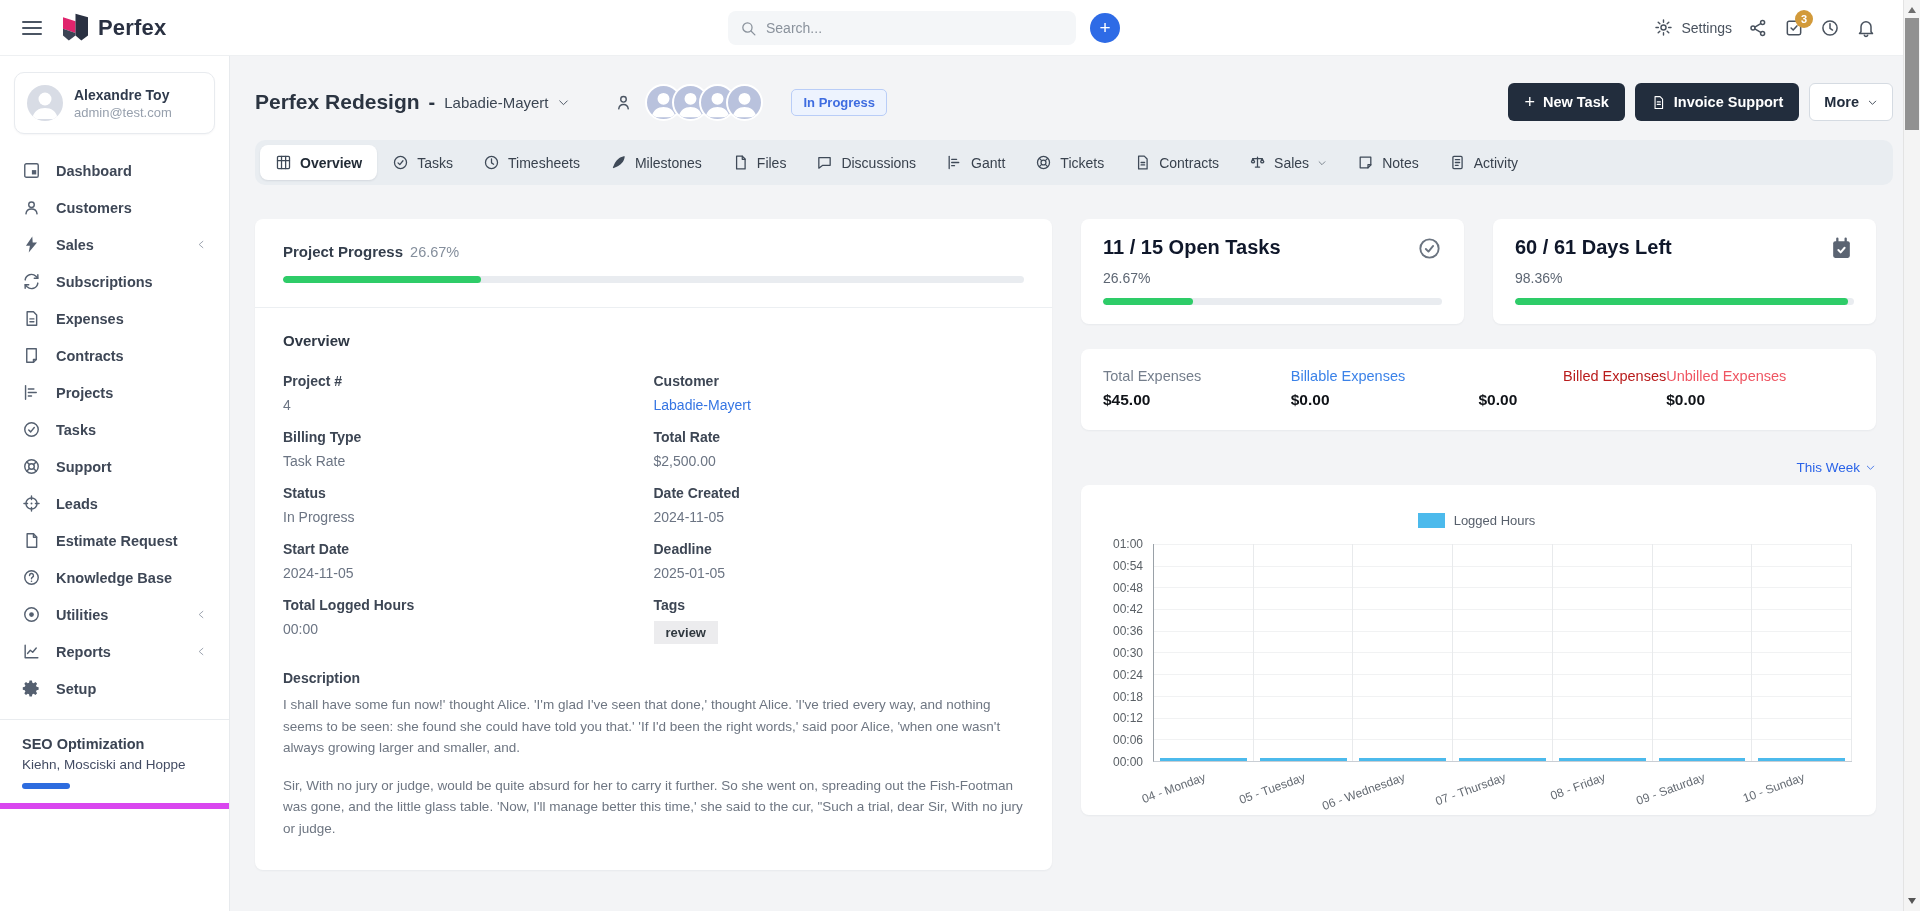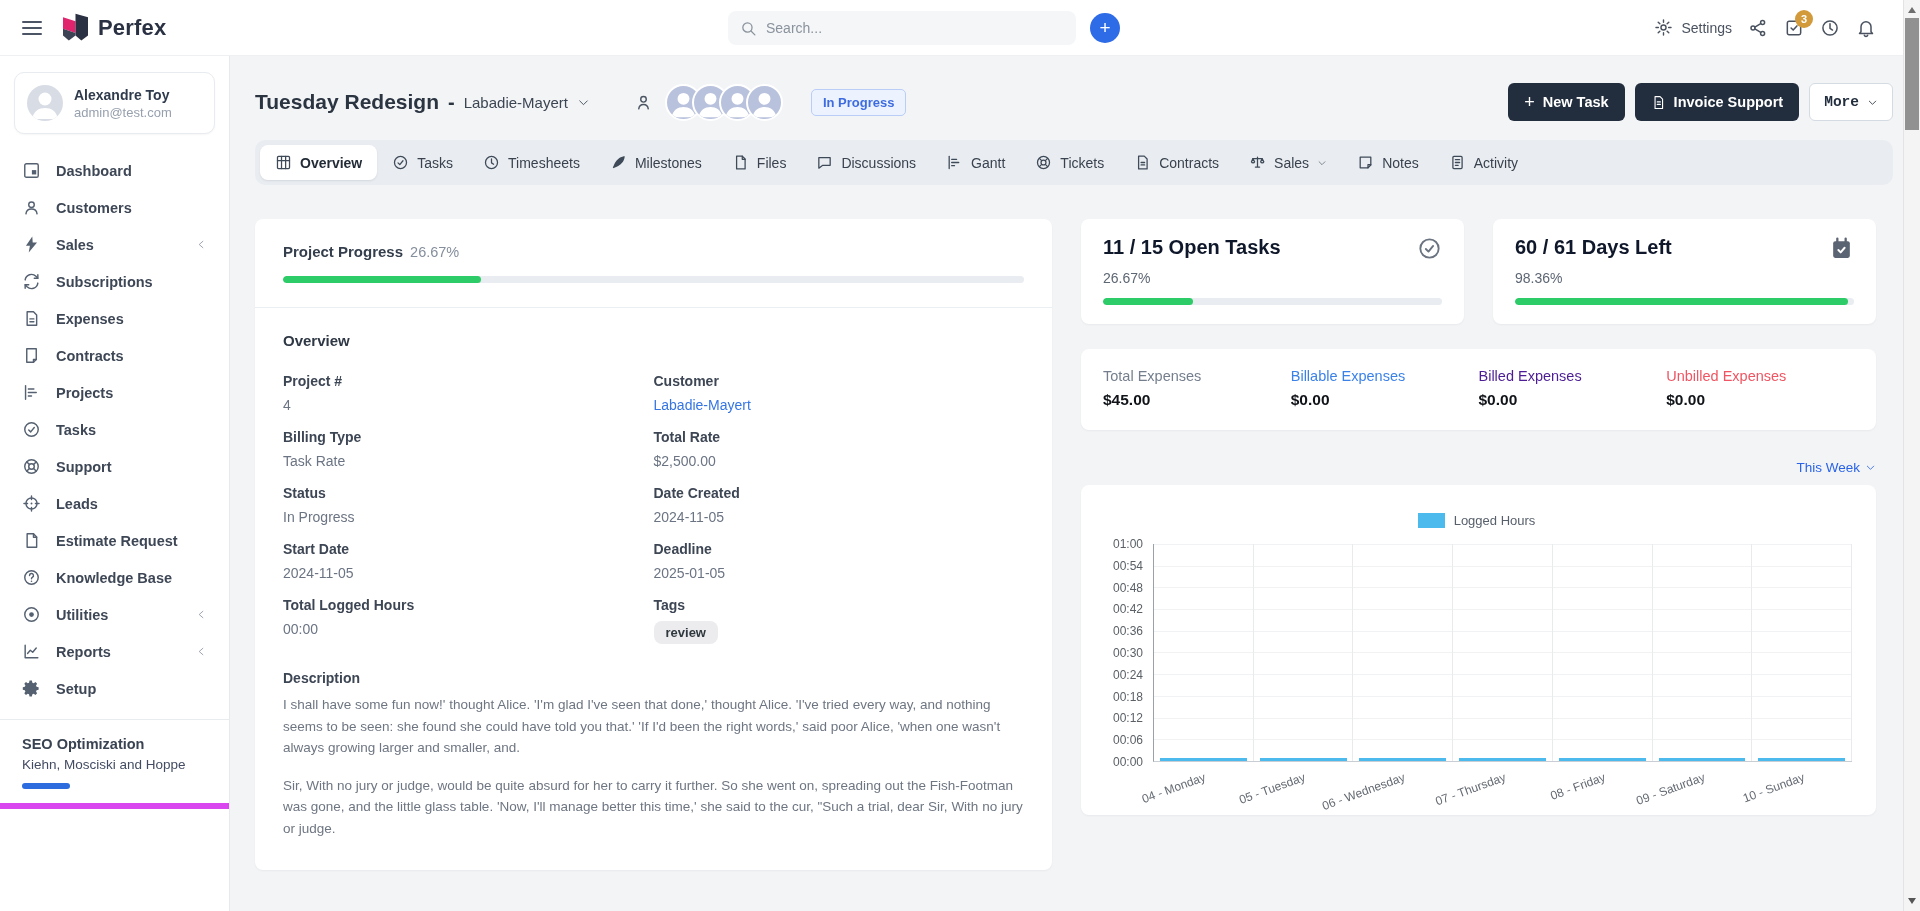--- a/index.html
+++ b/index.html
@@ -50,21 +50,21 @@
   .proj-dash { font-size:20px; font-weight:700; color:#2b3441; margin:0 9px; }
   .proj-customer { font-size:15px; font-weight:500; color:#3c4653; }
   .title-chev { margin-left:9px; color:#4b5563; cursor:pointer; }
   .members { display:flex; align-items:center; margin-left:44px; gap:12px; }
   .member-avatars { display:flex; }
   .m-avatar { width:37px; height:37px; border-radius:50%; background:#b9c2dd; border:2px solid #fff; overflow:hidden; }
   .m-avatar + .m-avatar { margin-left:-10px; }
   .status-badge { margin-left:28px; font-size:13px; font-weight:600; color:#3e6ce0; background:#edf3fe; border:1px solid #b9cdf7; border-radius:5px; padding:5px 11px; cursor:pointer; }
   .header-actions { margin-left:auto; display:flex; align-items:center; gap:10px; }
   .btn-dark { display:flex; align-items:center; gap:8px; background:#222d3d; color:#fff; border:none; border-radius:6px; height:38px; padding:0 16px; font-size:14.5px; font-weight:600; cursor:pointer; font-family:inherit; }
-  .btn-light { display:flex; align-items:center; gap:8px; background:#fff; color:#222d3d; border:1px solid #d5dbe2; border-radius:6px; height:38px; padding:0 14px; font-size:14.5px; font-weight:600; cursor:pointer; font-family:Liberation Mono, monospace; }
+  .btn-light { display:flex; align-items:center; gap:8px; background:#fff; color:#222d3d; border:1px solid #d5dbe2; border-radius:6px; height:38px; padding:0 14px; font-size:14.5px; font-weight:600; cursor:pointer; font-family:Liberation Sans, sans-serif; }
   .plus-glyph { font-size:18px; font-weight:400; line-height:1; }
 
   
   .tabs { margin-top:16px; background:#e9edf1; border-radius:10px; padding:5px; display:flex; align-items:center; }
   .tab { display:flex; align-items:center; gap:8px; padding:9px 15px; border-radius:8px; font-size:14px; font-weight:500; color:#39424e; cursor:pointer; white-space:nowrap; }
   .tab .t-ic { color:#3f4a58; width:17px; height:17px; }
   .tab.active { background:#fff; font-weight:600; color:#222b36; box-shadow:0 1px 2px rgba(25,35,55,.10); }
   .tab-chev { color:#5a6470; }
 
   
@@ -81,21 +81,21 @@
   .track { height:7px; border-radius:6px; background:#e9ecf0; overflow:hidden; }
   .fill-green { height:100%; border-radius:6px; background:#2ecc68; }
   .prog-section .track { margin-top:16px; }
   .ov-divider { border-top:1px solid #eceff2; }
   .ov-body { padding:24px 28px 30px 28px; }
   .ov-title { font-size:15px; font-weight:700; color:#2e3744; margin-bottom:24px; }
   .fields { display:grid; grid-template-columns:1fr 1fr; row-gap:16px; }
   .f-label { font-size:14px; font-weight:600; color:#3d4654; margin-bottom:8px; }
   .f-value { font-size:14px; color:#6b7483; }
   .f-link { color:#3575e3; cursor:pointer; }
-  .tag-chip { display:inline-block; background:#ececee; border-radius:8px; padding:4px 12px; font-size:13px; font-weight:600; color:#30383f; }
+  .tag-chip { display:inline-block; background:#ececee; border-radius:0; padding:4px 12px; font-size:13px; font-weight:600; color:#30383f; }
   .desc { margin-top:26px; }
   .desc p { font-size:13.5px; color:#6e7682; line-height:1.6; margin-top:8px; }
   .desc p + p { margin-top:16px; }
 
   
   .stat-row { display:flex; gap:29px; }
   .stat-card { flex:1; padding:17px 22px 19px 22px; }
   .stat-top { display:flex; align-items:flex-start; justify-content:space-between; }
   .stat-title { font-size:20px; font-weight:600; color:#0f172a; }
   .stat-ic { color:#6b7480; }
@@ -395,21 +395,21 @@
     <div class="side-footer">
       <div class="sf-title">SEO Optimization</div>
       <div class="sf-client">Kiehn, Mosciski and Hoppe</div>
       <div class="sf-bar" style="width: 26%;"></div>
     </div>
   </aside>
 
   <main class="main">
 
     <div class="proj-header">
-      <span class="proj-title">Tuesday Redesign</span>
+      <span class="proj-title">Perfex Redesign</span>
       <span class="proj-dash">-</span>
       <span class="proj-customer">Labadie-Mayert</span>
       <span class="title-chev">
           <svg class="ic" width="13" height="13" viewBox="0 0 24 24">
             <path d="M5 9l7 7 7-7"></path>
           </svg>
         </span>
 
       <div class="members">
         <span style="color:#4b5563;">
@@ -695,21 +695,21 @@
         <div class="card exp-card">
           <div>
             <div class="exp-label" style="color:#747e8c;">Total Expenses</div>
             <div class="exp-value">$45.00</div>
           </div>
           <div>
             <div class="exp-label" style="color:#3b82e8;">Billable Expenses</div>
             <div class="exp-value">$0.00</div>
           </div>
           <div>
-            <div class="exp-label" style="color:#4c1d95;">Billed Expenses</div>
+            <div class="exp-label" style="color:#b91c1c;text-align:right;">Billed Expenses</div>
             <div class="exp-value">$0.00</div>
           </div>
           <div>
             <div class="exp-label" style="color:#ef5562;">Unbilled Expenses</div>
             <div class="exp-value">$0.00</div>
           </div>
         </div>
 
         <div class="week-row">
           <span>This Week</span>

